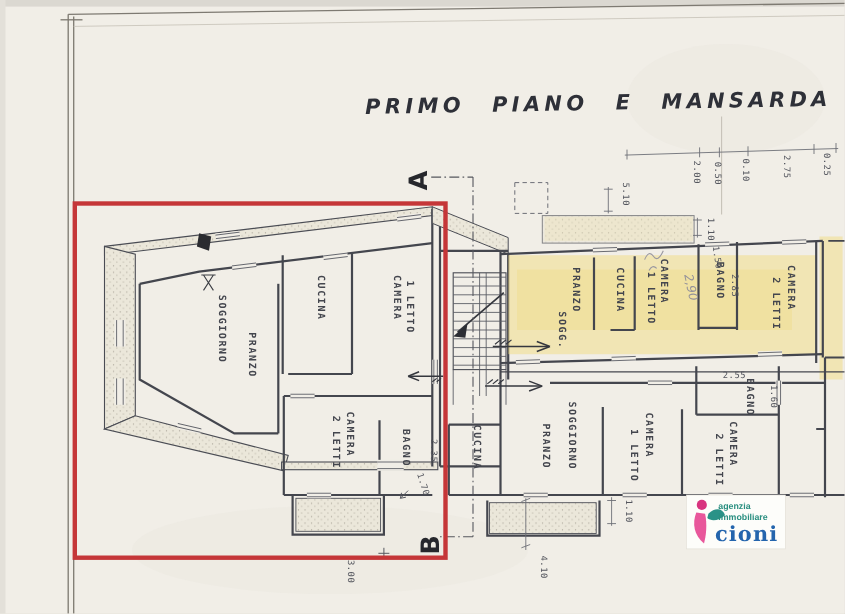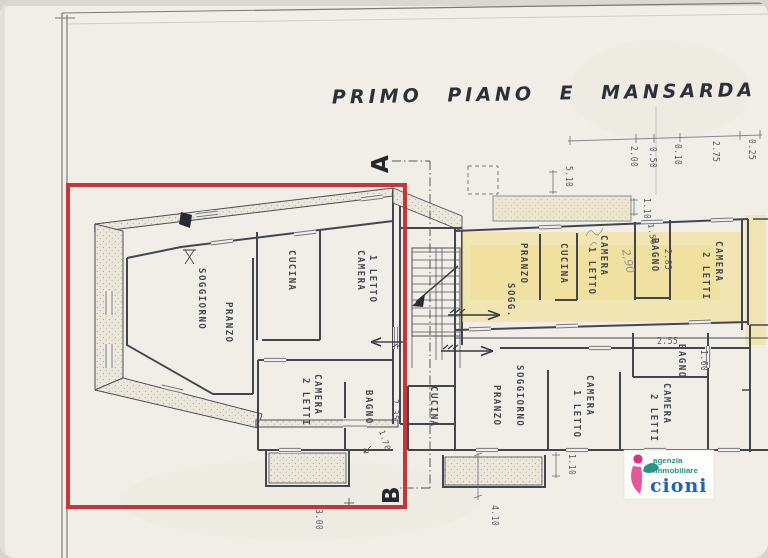--- a/index.html
+++ b/index.html
@@ -1,17 +1,17 @@
 <!DOCTYPE html>
 <html><head>
 <meta charset="utf-8">
 <style>
   html,body{margin:0;padding:0;background:#d8d5ce;}
   .stage{position:relative;width:768px;height:558px;overflow:hidden;
-         background:#f1eee7;font-family:"DejaVu Sans",sans-serif;border-radius:16px;}
+         background:#f1eee7;font-family:"DejaVu Sans",sans-serif;}
   svg{display:block;}
   text{fill:#3d3f48;}
   .title-t{font-family:"DejaVu Sans",sans-serif;font-style:italic;font-weight:bold;
            font-size:19px;letter-spacing:4px;word-spacing:14px;fill:#2e3038;}
   .rm{font-family:"DejaVu Sans Mono",monospace;font-size:9px;letter-spacing:1.5px;
       font-weight:bold;fill:#44464e;}
   .dim{font-family:"DejaVu Sans Mono",monospace;font-size:8px;letter-spacing:0.5px;fill:#55575f;}
   .pencil{font-family:"DejaVu Sans",sans-serif;font-style:italic;font-size:11px;fill:#94929a;}
   .mk{font-family:"DejaVu Sans",sans-serif;font-weight:bold;font-size:23px;fill:#26272c;}
   .logo-small{font-family:"Liberation Sans",sans-serif;font-weight:bold;font-size:8px;fill:#2a8f80;}

